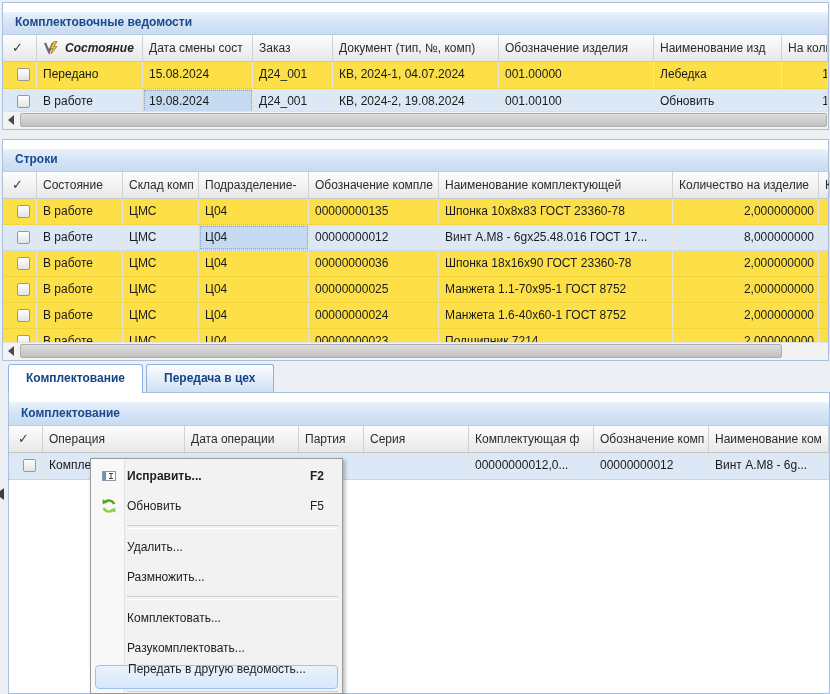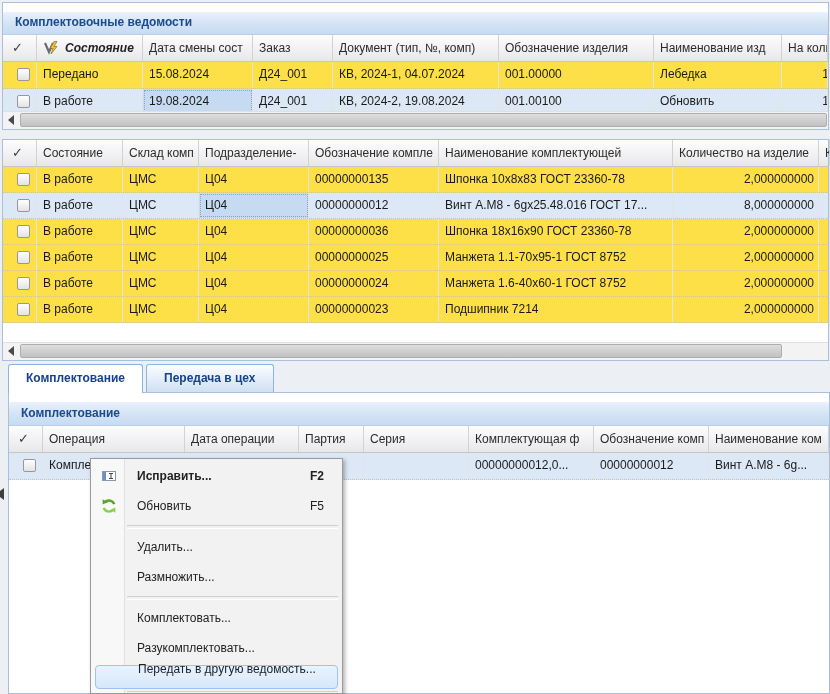--- a/index.html
+++ b/index.html
@@ -48,21 +48,21 @@
   .tab.inactive{left:146px;background:linear-gradient(#fbfdff,#e7f0fa 45%,#cfe0f2);}
 
   
   .menu{position:absolute;left:90px;top:458px;width:253px;height:236px;box-sizing:border-box;
         background:#f2f2f2;border:1px solid #9b9b9b;box-shadow:2px 2px 4px rgba(0,0,0,.30);
         overflow:hidden;z-index:20;}
   .menu-gutter{position:absolute;left:0;top:0;bottom:0;width:33px;background:#f8f8f8;border-right:1px solid #e1e1e1;}
   .menu-items{position:relative;padding-top:2px;}
   .menu-item{height:30px;display:flex;align-items:center;padding:0 18px 0 8px;color:#222;position:relative;}
   .mi-icon{width:20px;flex:none;display:flex;align-items:center;justify-content:center;}
-  .mi-label{margin-left:18px;flex:1;white-space:nowrap;overflow:hidden;}
+  .mi-label{margin-left:8px;flex:1;white-space:nowrap;overflow:hidden;}
   .mi-key{flex:none;padding-left:32px;}
   .menu-item.bold .mi-label,.menu-item.bold .mi-key{font-weight:bold;}
   .menu-item.hl{background:linear-gradient(#eaf3fd,#d6e8fb);border:1px solid #9ec3ef;border-radius:4px;
                 margin:2px 4px;height:24px;box-sizing:border-box;padding:0 14px 16px 4px;}
   .menu-sep{height:2px;margin:4px 4px 4px 36px;border-top:1px solid #cfcfcf;box-shadow:0 1px 0 #ffffff;}
 
   .state-ic{display:inline-flex;width:18px;flex:none;}
   .win-arrow{position:absolute;left:-4px;top:488px;width:0;height:0;z-index:5;
              border:6px solid transparent;border-right:8px solid #3f3f3f;border-left:none;}
 </style>
@@ -123,20 +123,21 @@
     </div>
     <div class="hscroll">
       <div class="sbtn">
           <span class="tri-left"></span>
         </div>
       <div class="hthumb" style="left:17px;right:1px;"></div>
     </div>
   </div>
 
   <div class="panel" style="left:2px;top:139px;width:827px;height:222px;">
+    <div class="phead">Строки</div>
     <div class="ghead cols-mid">
       <div class="hc hc-check">
           <span>✓</span>
         </div>
       <div class="hc">Состояние</div>
       <div class="hc">Склад комп</div>
       <div class="hc">Подразделение-</div>
       <div class="hc">Обозначение компле</div>
       <div class="hc">Наименование комплектующей</div>
       <div class="hc">Количество на изделие</div>

